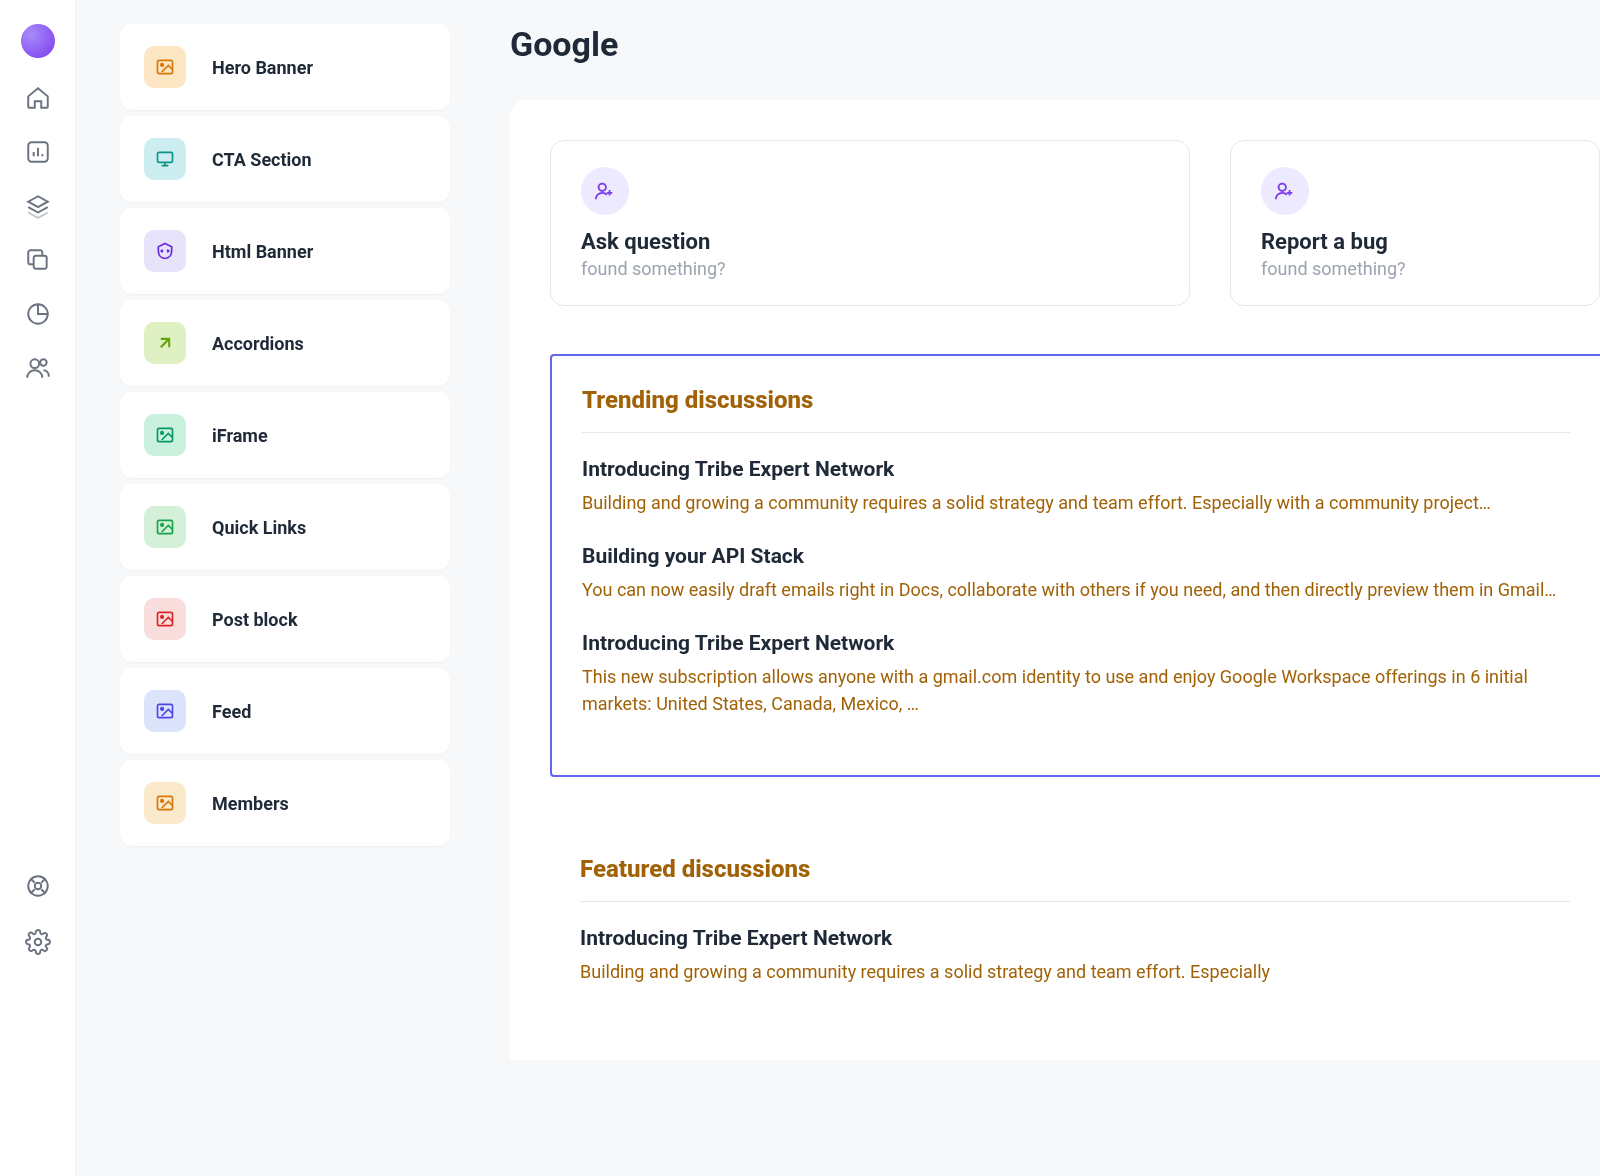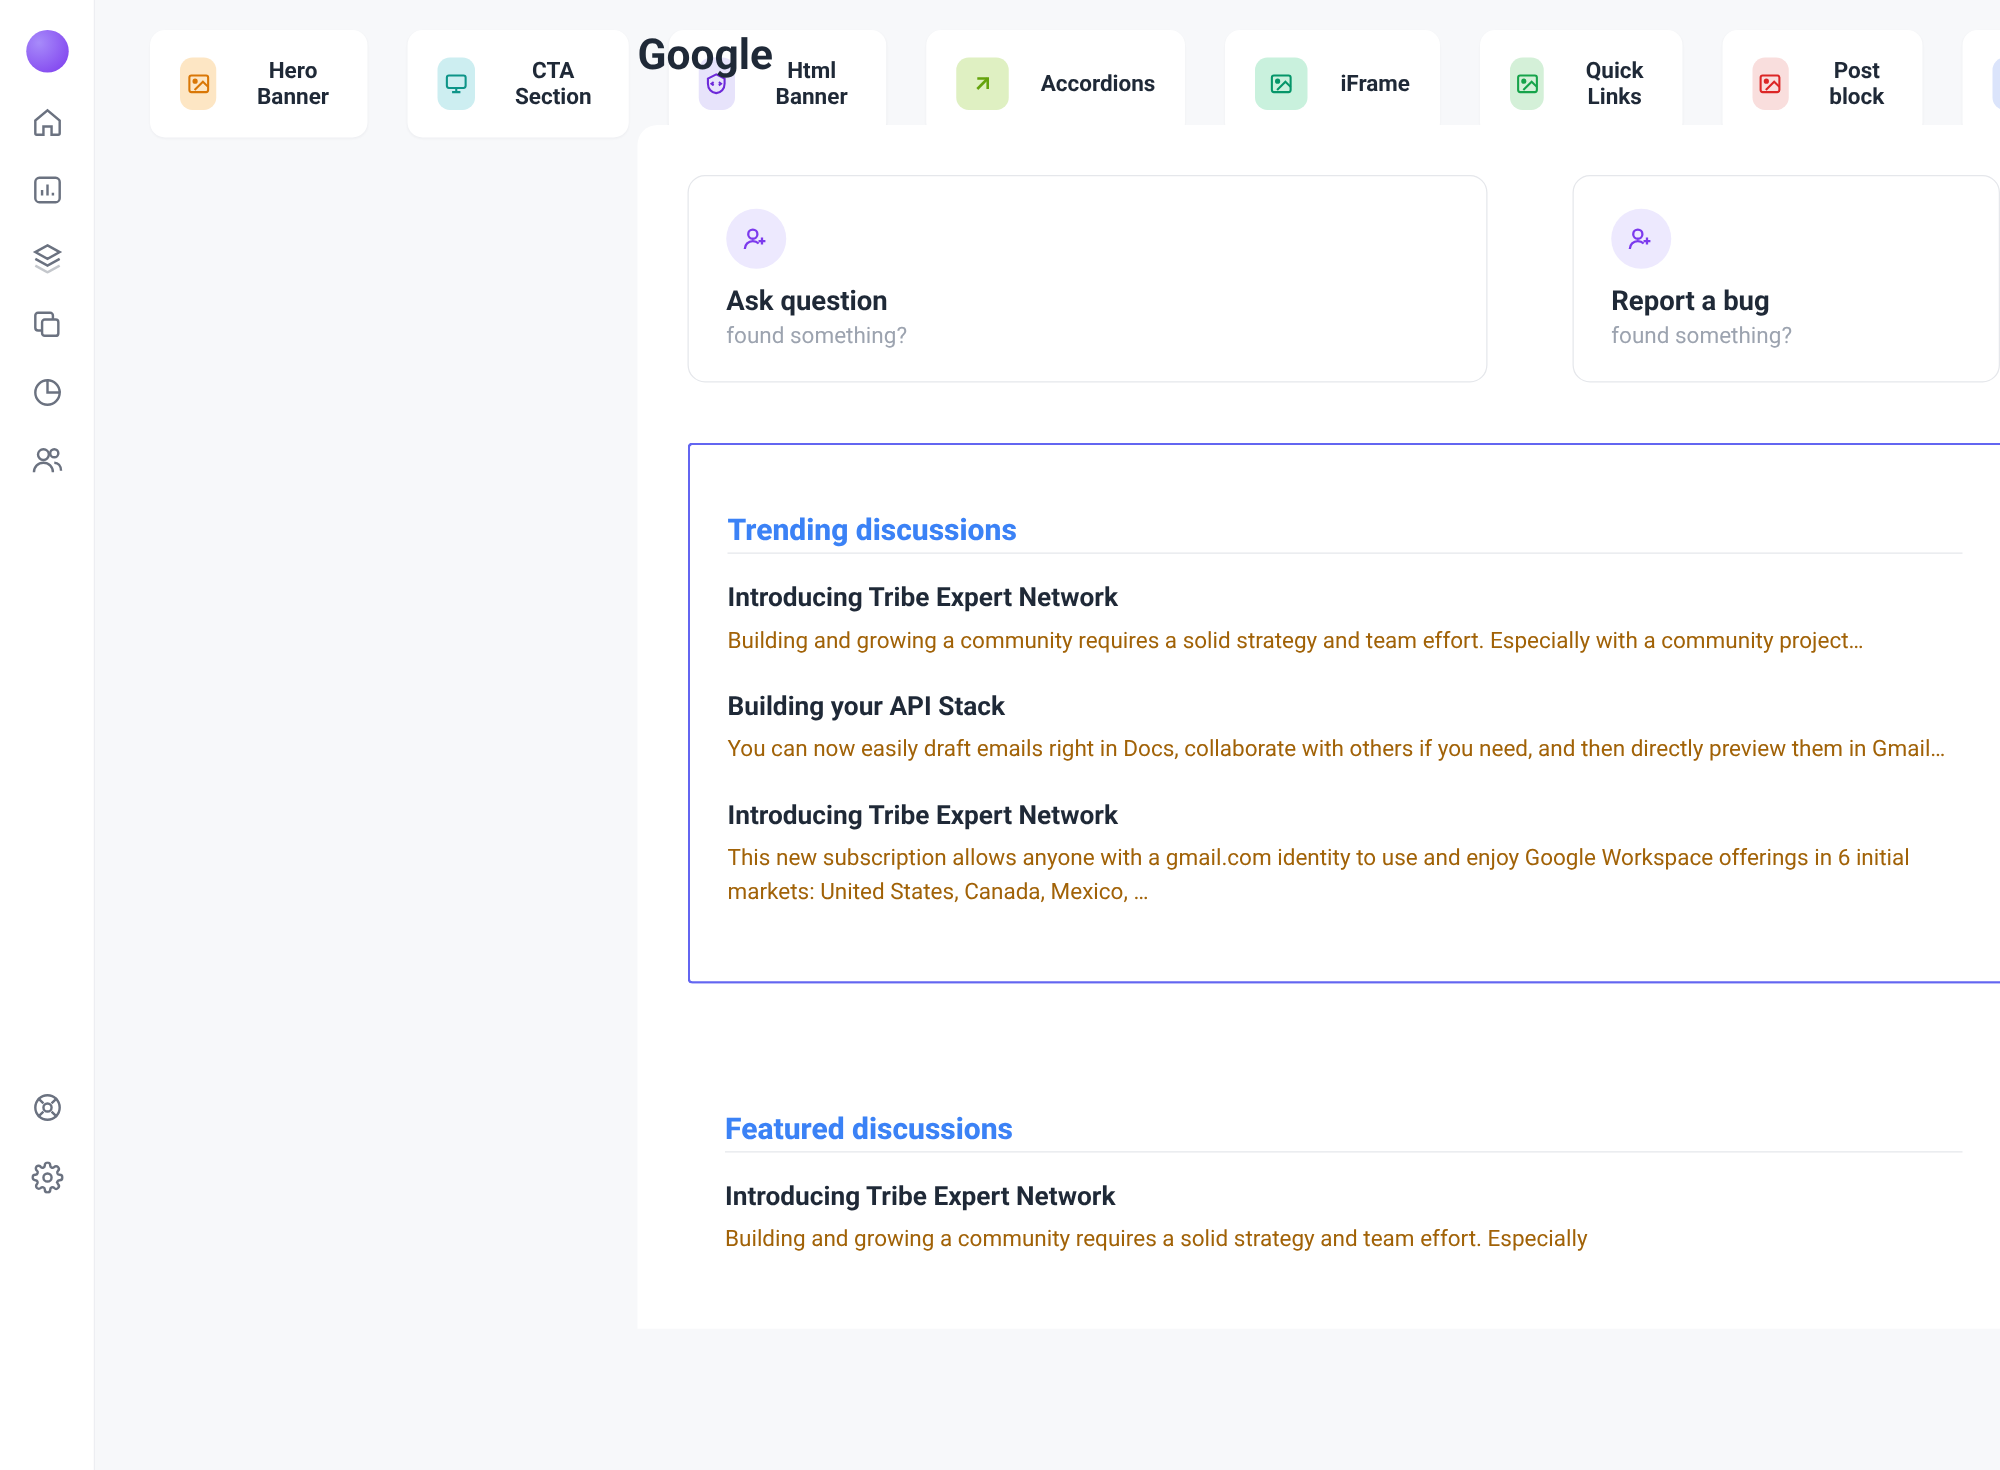--- a/index.html
+++ b/index.html
@@ -52,21 +52,21 @@
   gap: 60px;
 }
 .left-col { width: 330px; }
 .right-col { flex: 1; }
 .section-title {
   font-size: 34px;
   font-weight: 700;
   color: #1f2937;
   margin-bottom: 36px;
 }
-.block-list { display: flex; flex-direction: row; gap: 32px; text-align: center; }
+.block-list { display: flex; flex-direction: column; gap: 6px; }
 .block-card {
   background: #ffffff;
   border-radius: 12px;
   padding: 22px 24px;
   display: flex;
   align-items: center;
   gap: 26px;
   box-shadow: 0 1px 2px rgba(16,24,40,0.04);
   cursor: pointer;
 }
@@ -78,21 +78,21 @@
   justify-content: center;
 }
 .block-icon svg { width: 20px; height: 20px; }
 .block-label { font-size: 18px; font-weight: 700; color: #1f2937; }
 .preview-inner {
   background: #ffffff;
   border-radius: 16px 0 0 0;
   padding: 40px 0 0 40px;
   min-height: 960px;
 }
-.action-row { display: flex; gap: 68px; margin-bottom: 48px; }
+.action-row { display: flex; gap: 40px; margin-bottom: 48px; }
 .action-card {
   border: 1px solid #e5e7eb;
   border-radius: 14px;
   padding: 26px 30px;
   min-width: 640px;
 }
 .action-card.small { min-width: 230px; flex:1; }
 .action-avatar {
   width: 48px; height: 48px;
   border-radius: 50%;
@@ -108,25 +108,24 @@
   border: 2px solid #6366f1;
   border-radius: 4px;
   padding: 30px 30px 30px 30px;
   margin-bottom: 48px;
   border-right: none;
   border-bottom-right-radius: 0;
   border-top-right-radius: 0;
 }
 .disc-panel.noborder { border: none; padding-left: 30px; }
 .panel-title {
-  font-size: 24px; font-weight: 800; color: #3b82f6;
-  padding-bottom: 4px;
+  font-size: 24px; font-weight: 800; color: #a16207;
+  padding-bottom: 18px;
   border-bottom: 1px solid #e5e7eb;
   margin-bottom: 24px;
-  margin-top: 24px;
 }
 .disc-item { margin-bottom: 28px; }
 .disc-title { font-size: 21px; font-weight: 700; color: #1f2937; margin-bottom: 8px; }
 .disc-body { font-size: 18px; color: #a16207; line-height: 1.5; }
 </style>
 </head>
 <body>
 
 <div class="nav-rail">
   <div class="nav-icon logo"></div>

